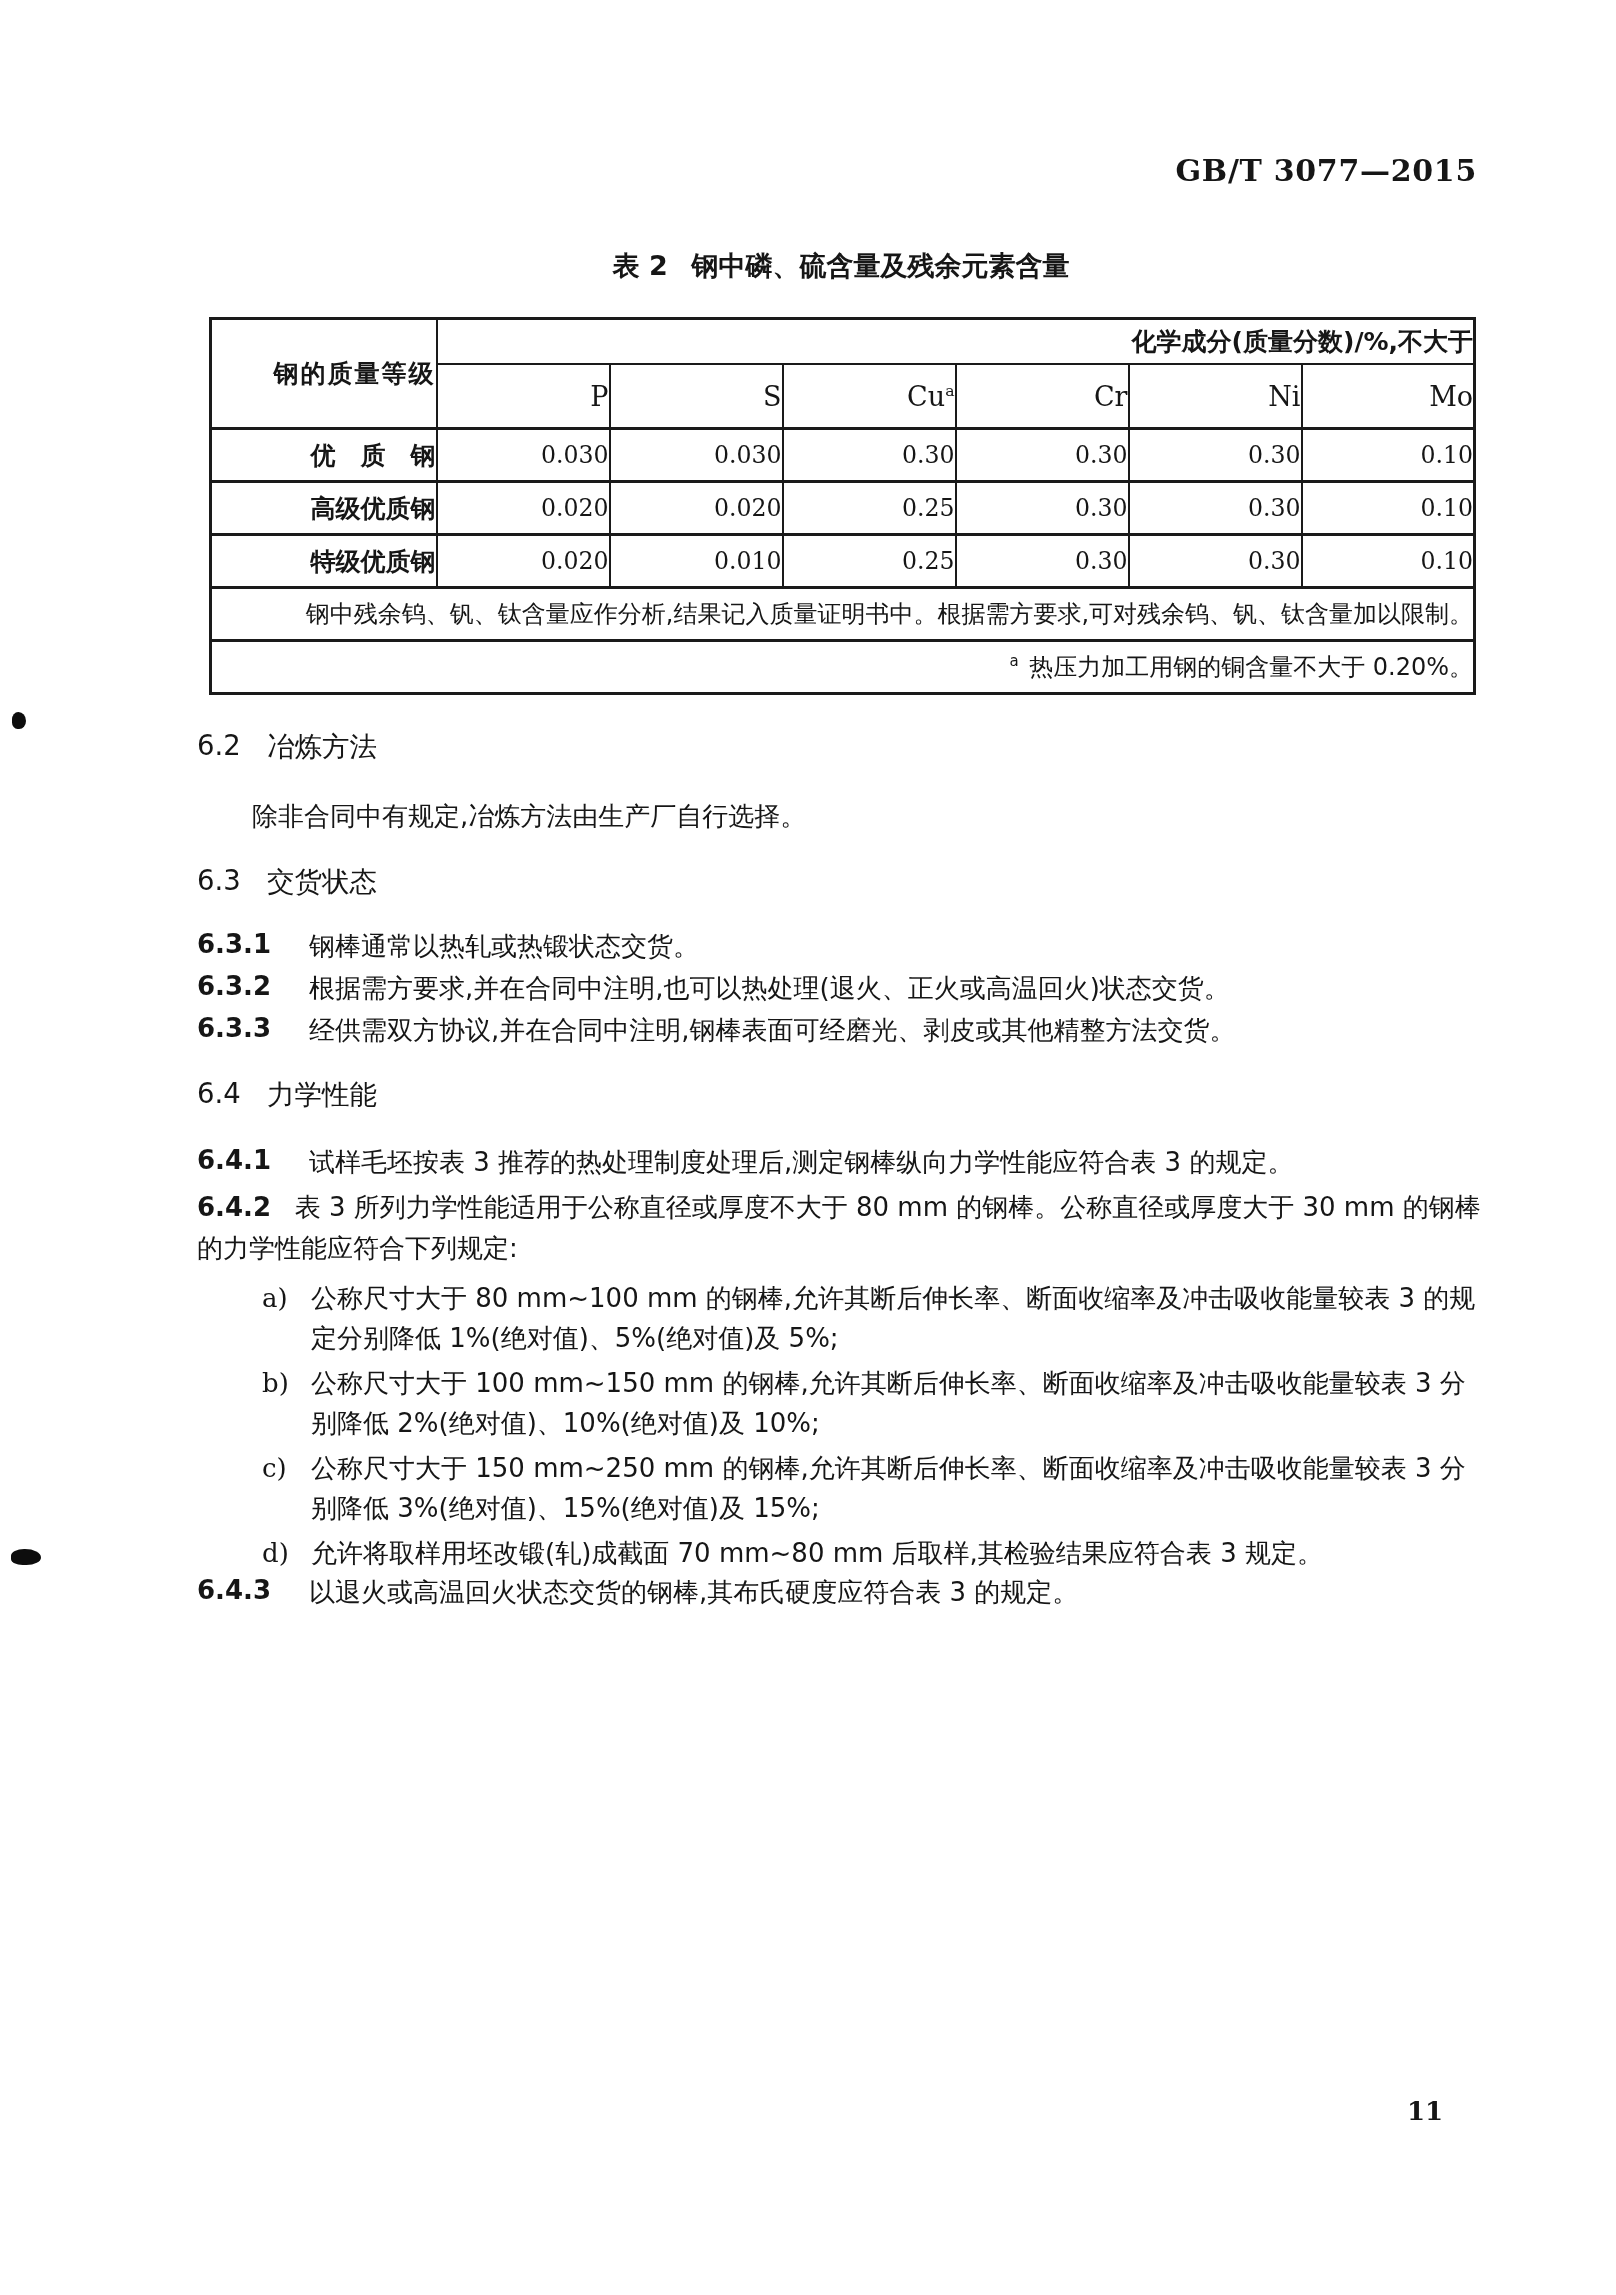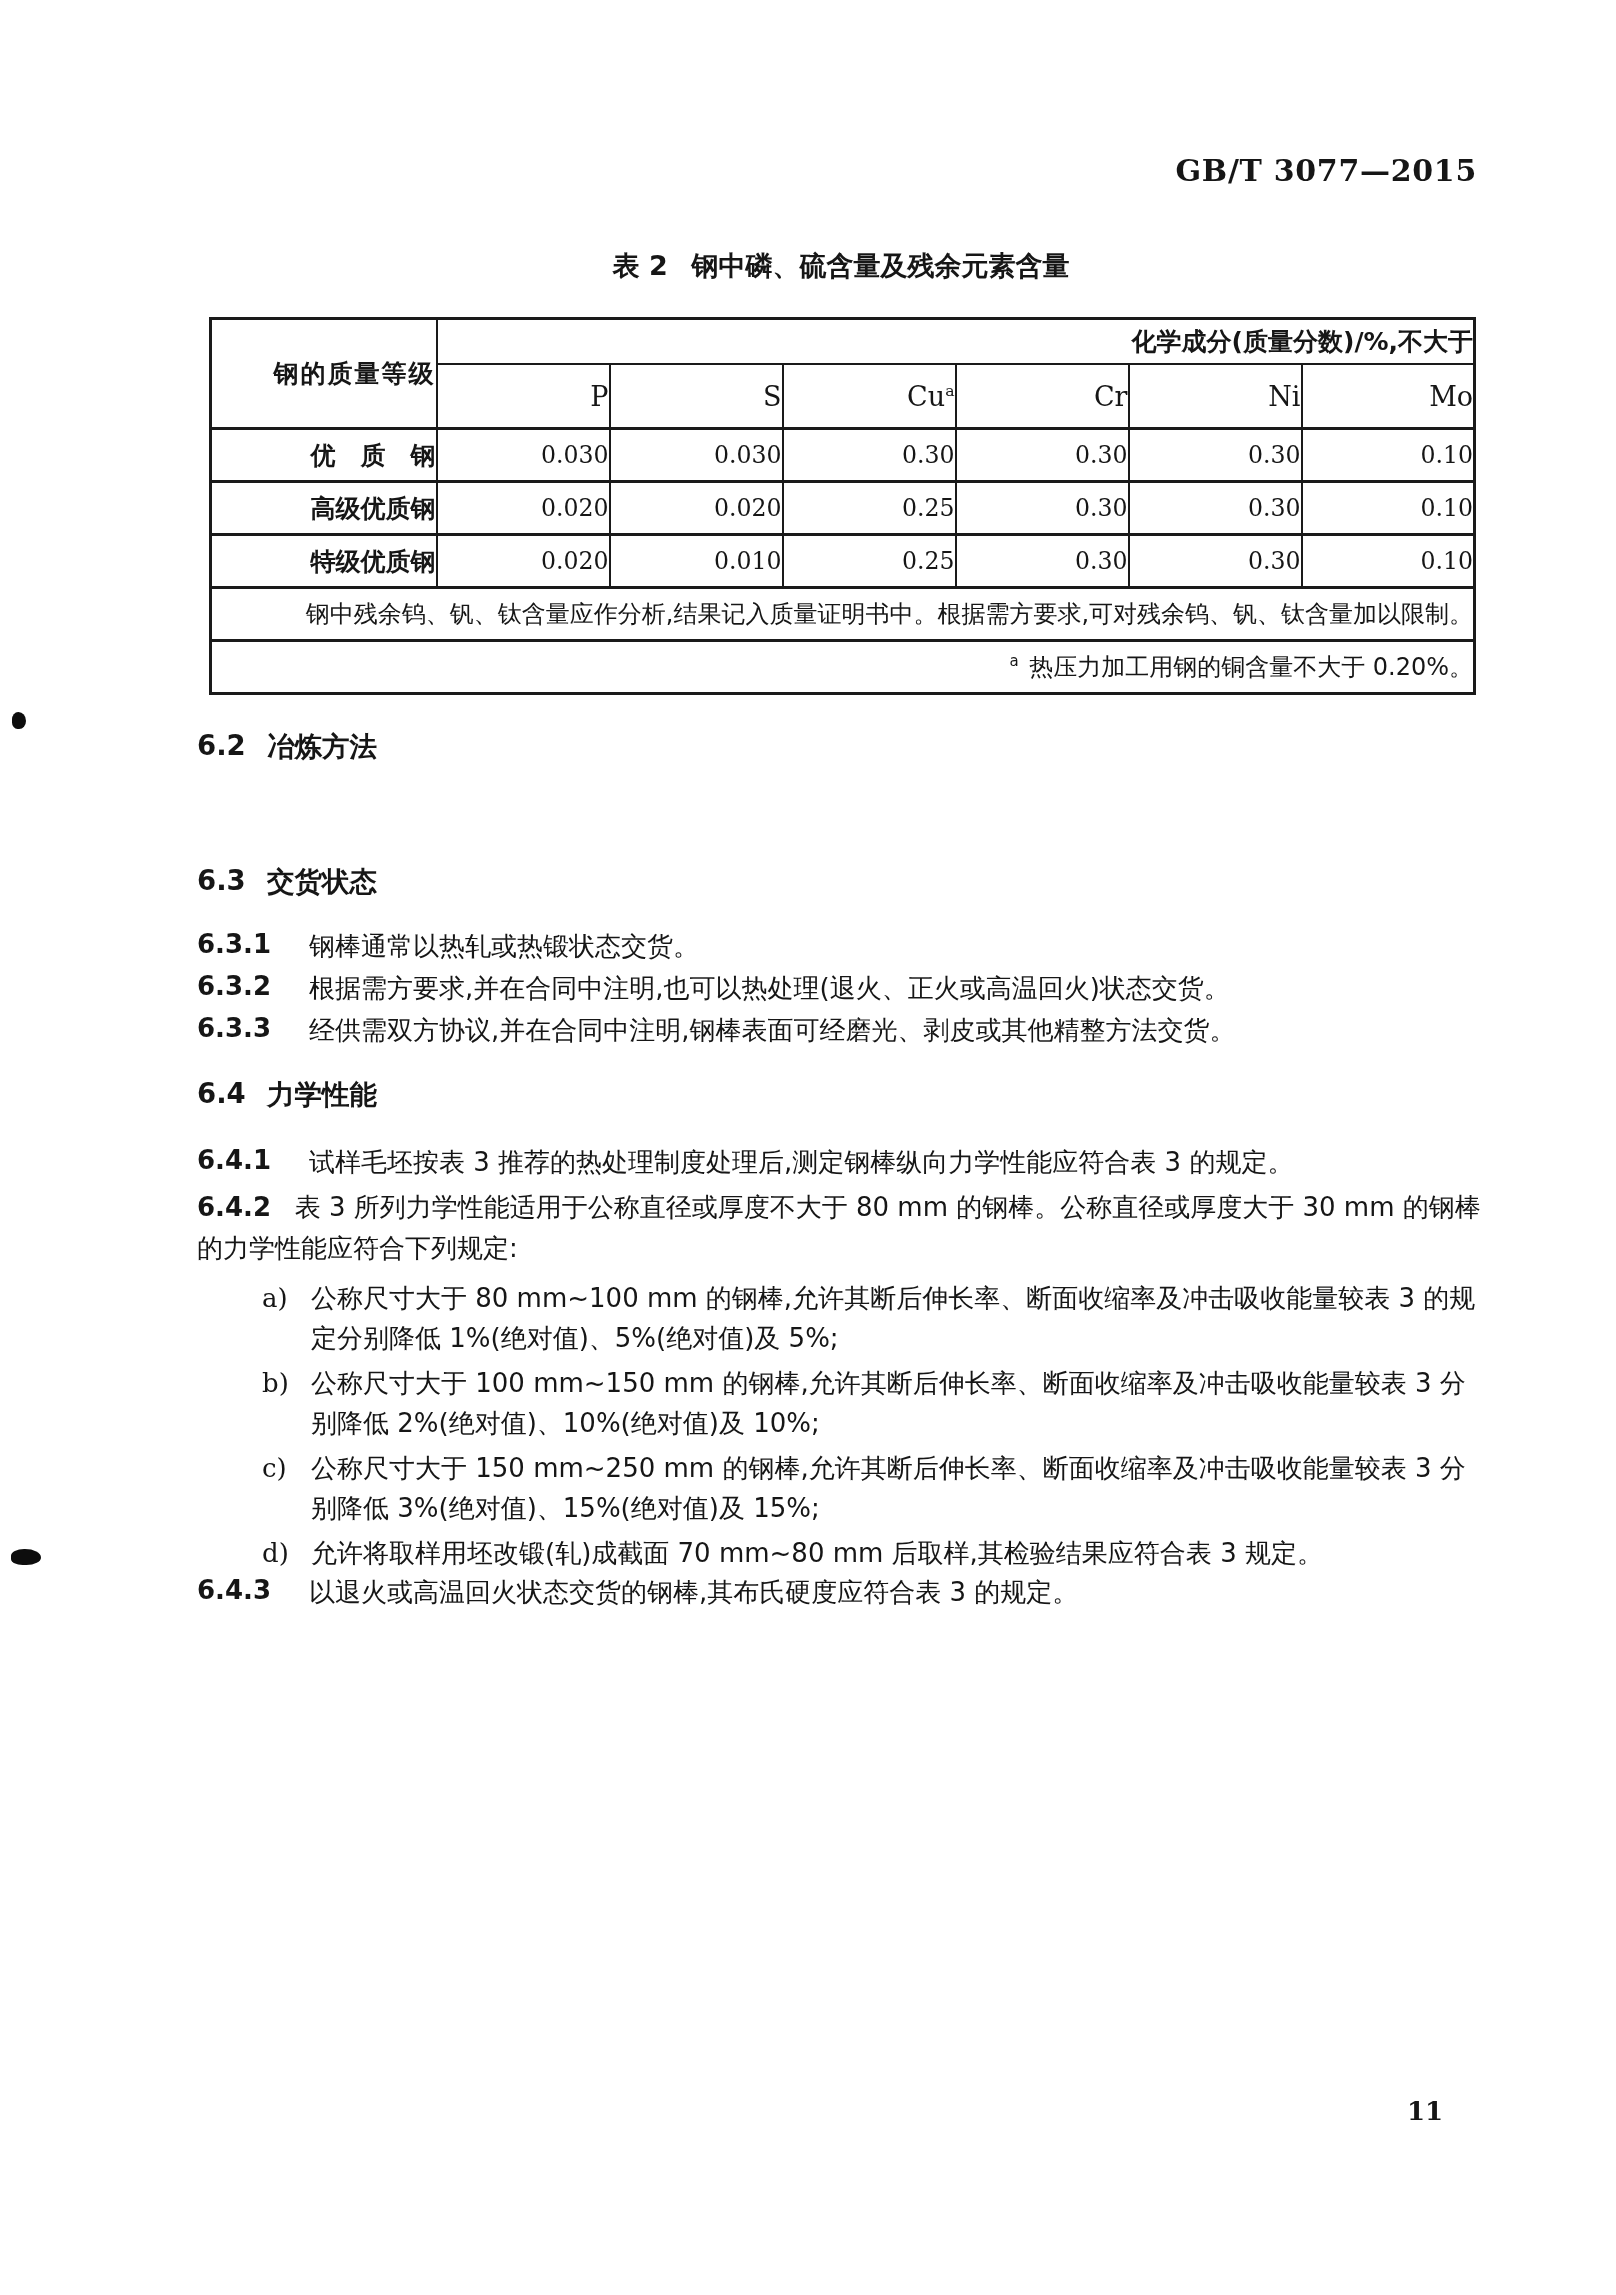--- a/index.html
+++ b/index.html
@@ -56,21 +56,21 @@
   .note-row td {
     height:50px; font-size:24px; text-align:right;
     padding-left:43px; border-top-width:3.9px;
   }
   .note-row.footnote td { padding-left:38px; }
   .fn-marker { font-size:15px; margin-right:10.5px; }
 
   
   .heading {
     position:absolute; left:197px; display:flex;
-    font-size:27.5px; font-weight:bold;
+    font-size:27.5px; font-weight:normal;
   }
   .heading .num { width:70px; flex:none; }
   .para {
     position:absolute; left:252px; font-size:26px;
   }
   .clause {
     position:absolute; left:197px; width:1288px;
     display:flex; font-size:26px;gap:24px;
   }
   .clause .num { font-weight:bold; width:88px; flex:none; }
@@ -175,20 +175,21 @@
   </table>
 
   <span class="speck speck-1"></span>
   <span class="speck speck-2"></span>
 
   <div class="heading" style="top:729px">
     <span class="num">6.2</span>
     <span>冶炼方法</span>
   </div>
 
+  <div class="para" style="top:799px">除非合同中有规定,冶炼方法由生产厂自行选择。</div>
 
   <div class="heading" style="top:864px">
     <span class="num">6.3</span>
     <span>交货状态</span>
   </div>
 
   <div class="clause" style="top:929px">
     <span class="num">6.3.1</span>
     <span class="text">钢棒通常以热轧或热锻状态交货。</span>
   </div>

